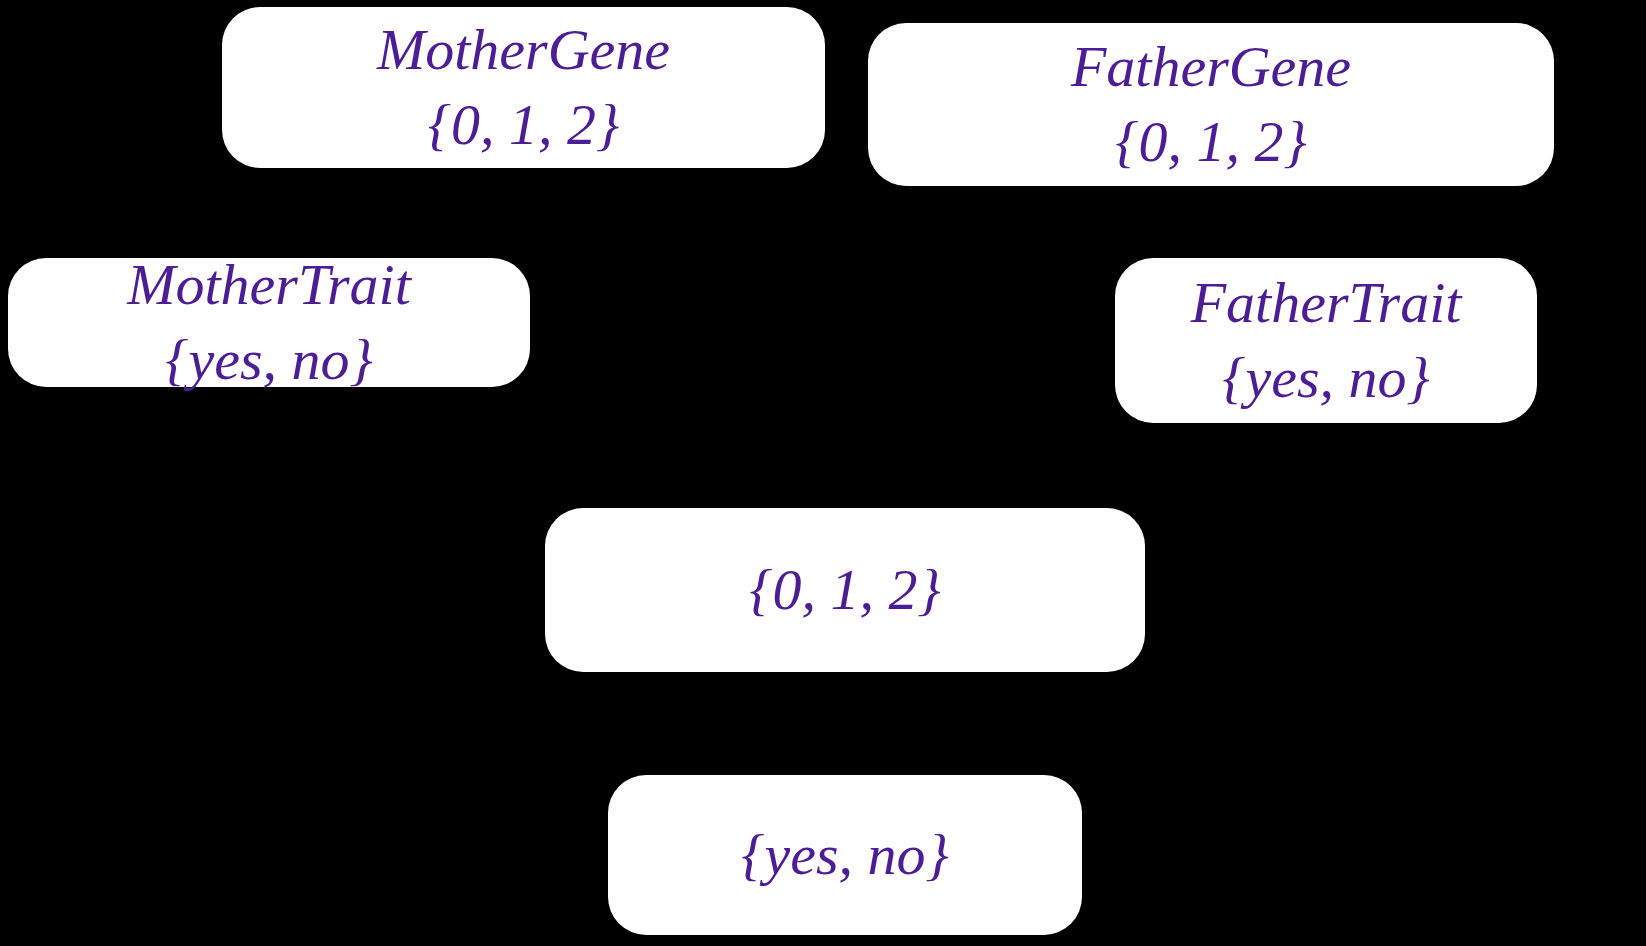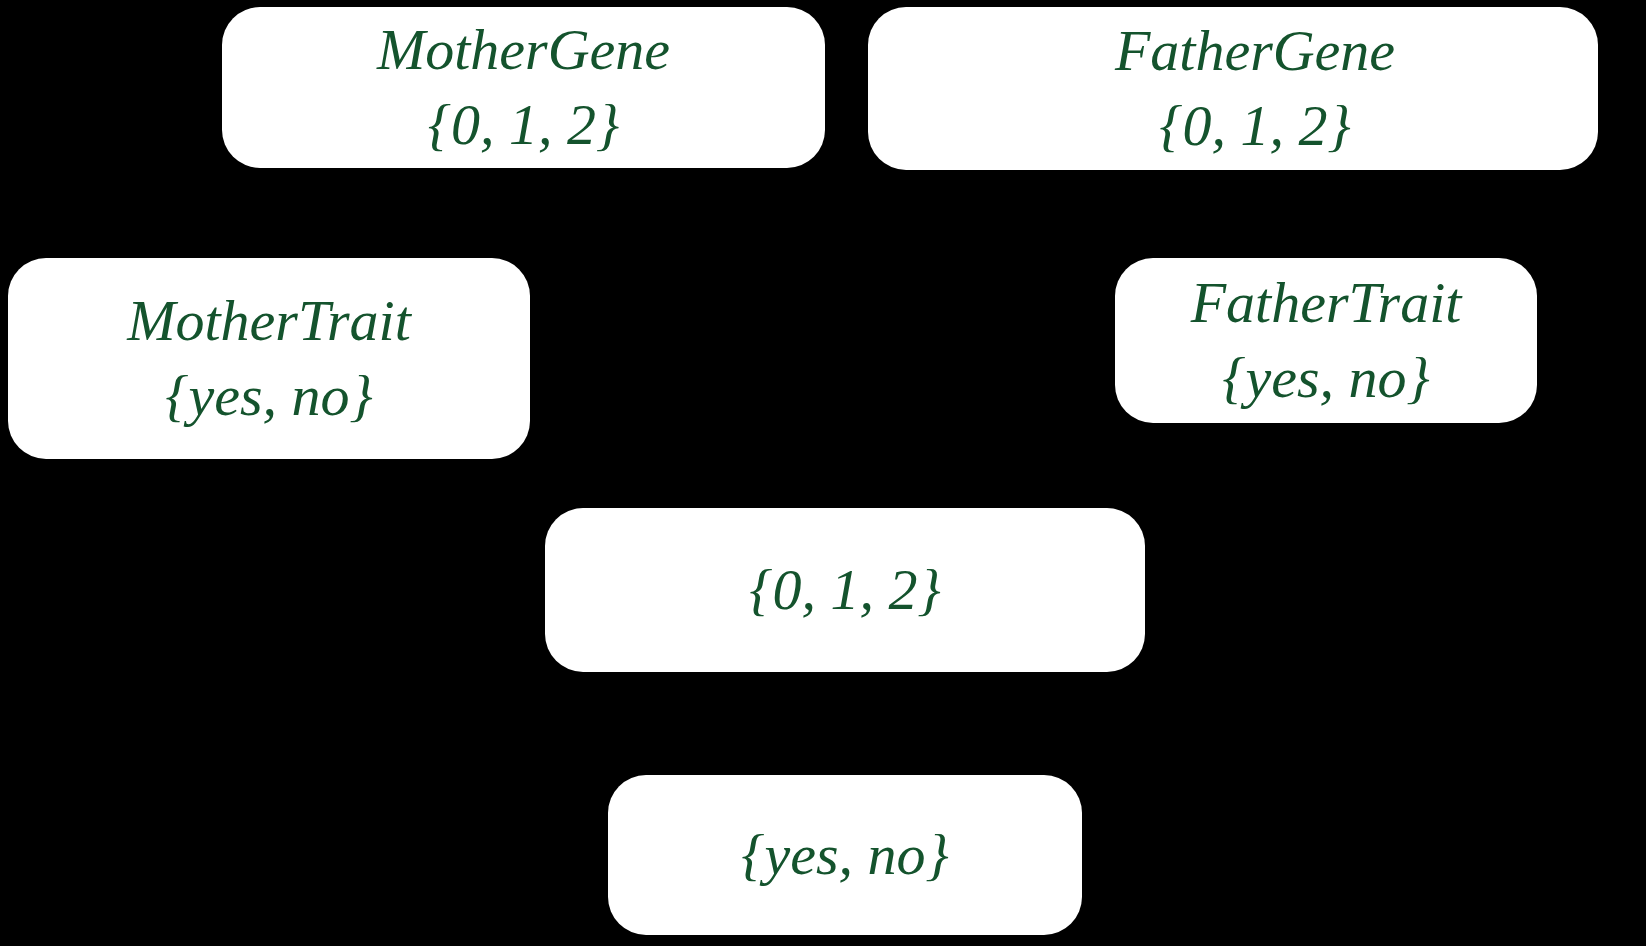--- a/index.html
+++ b/index.html
@@ -17,34 +17,34 @@
   }
   .node {
     position: absolute;
     background: #ffffff;
     border-radius: 38px;
     display: flex;
     flex-direction: column;
     align-items: center;
     justify-content: center;
     text-align: center;
-    color: #14532d;
+    color: #4c1d95;
     font-style: italic;
     font-size: 58px;
     line-height: 1.28;
   }
   .node .node-title,
   .node .node-domain {
     display: block;
     white-space: nowrap;
   }
   
   .pos-mother-gene  { left: 222px;  top: 7px;   width: 603px; height: 161px; }
-  .pos-father-gene  { left: 868px;  top: 7px;   width: 686px; height: 163px; padding-left: 44px; }
-  .pos-mother-trait { left: 8px;    top: 258px; width: 522px; height: 201px; }
+  .pos-father-gene  { left: 868px;  top: 23px;   width: 686px; height: 163px; }
+  .pos-mother-trait { left: 8px;    top: 258px; width: 522px; height: 129px; }
   .pos-father-trait { left: 1115px; top: 258px; width: 422px; height: 165px; }
   .pos-child-gene   { left: 545px;  top: 508px; width: 600px; height: 164px; }
   .pos-child-trait  { left: 608px;  top: 775px; width: 474px; height: 160px; }
 </style>
 </head>
 <body>
 
 <div class="canvas">
 
   <div class="node pos-mother-gene">

